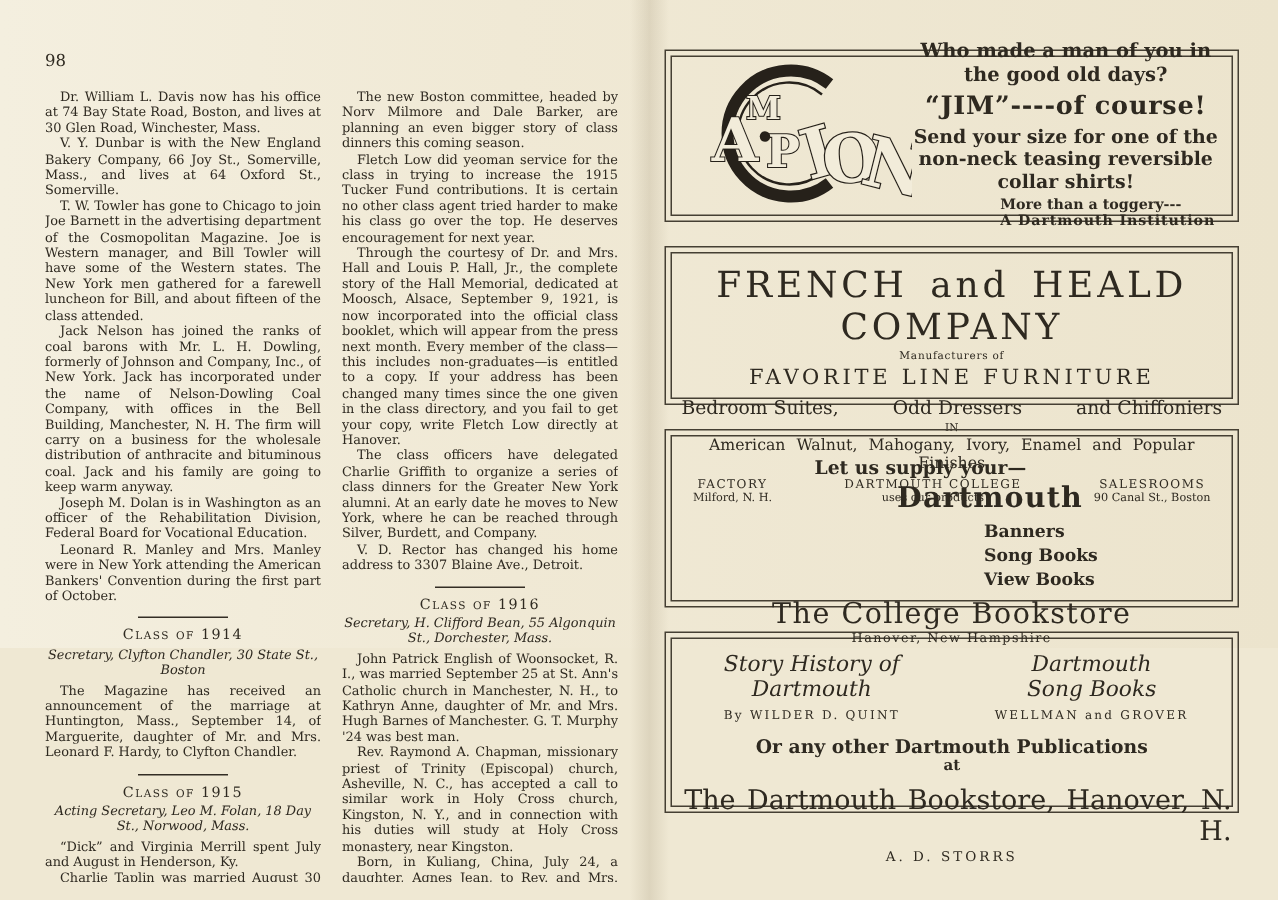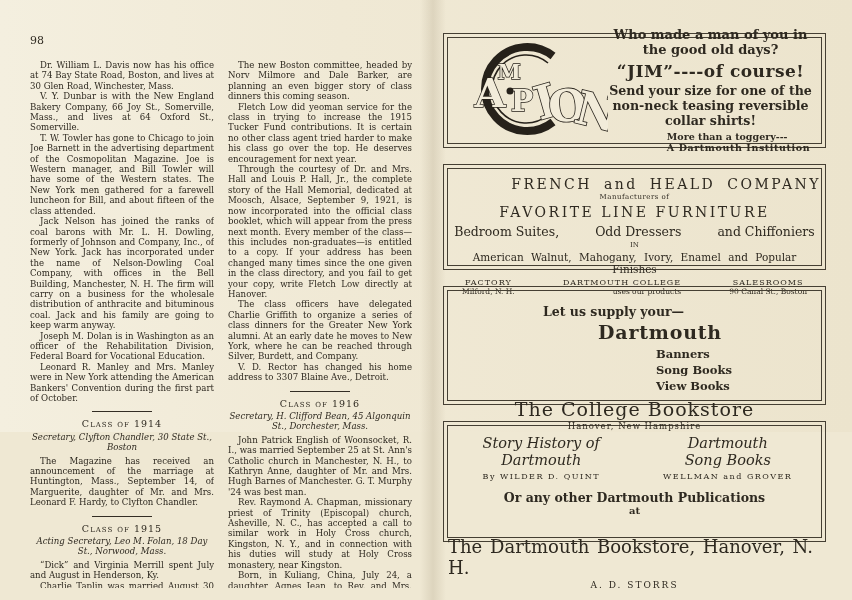--- a/index.html
+++ b/index.html
@@ -40,50 +40,50 @@
   .c-line1{font-size:13px;line-height:15.5px;}
   .c-jim{font-size:17px;margin:3px 0 2px 0;letter-spacing:0.5px;}
   .c-send{font-size:12.6px;line-height:15px;}
   .c-tagwrap{display:inline-block;text-align:left;margin-top:3px;transform:translateX(28px);}
   .c-tag1{font-size:9.5px;line-height:11px;}
   .c-tag2{font-size:9.5px;line-height:11px;letter-spacing:0.6px;}
 
   
   .ad-french{height:106px;box-sizing:border-box;}
   .ad-french .ad-inner{text-align:center;padding-top:7px;}
-  .f-title{font-size:14px;letter-spacing:2.5px;word-spacing:5px;text-align:right;}
+  .f-title{font-size:24px;letter-spacing:2.5px;word-spacing:5px;}
   .f-mfr{font-size:7px;letter-spacing:0.5px;margin-top:1px;}
   .f-line2{font-size:14px;letter-spacing:2.5px;margin-top:3px;}
   .f-products{display:flex;justify-content:center;gap:36px;font-size:12.5px;margin-top:4px;}
   .f-in{font-size:7px;margin-top:2px;}
   .f-finishes{font-size:10.5px;word-spacing:4px;margin-top:2px;}
   .f-footer{display:flex;justify-content:space-between;padding:0 14px;margin-top:3px;}
   .f-cell{text-align:center;}
   .f-cell-top{font-size:8px;letter-spacing:1px;}
-  .f-cell-bot{font-size:7.5px;text-align:right;}
+  .f-cell-bot{font-size:7.5px;}
 
   
   .ad-bookstore{height:119px;box-sizing:border-box;}
   .ad-bookstore .ad-inner{position:relative;}
   .b-intro{font-weight:bold;font-size:12.5px;margin:13px 0 0 95px;}
   .b-brand{font-weight:bold;font-size:19px;letter-spacing:0.8px;margin:2px 0 0 150px;}
   .b-items{font-weight:bold;font-size:11.5px;line-height:16px;margin:3px 0 0 208px;}
   .b-name{text-align:center;font-size:19px;letter-spacing:1px;margin-top:4px;}
   .b-loc{text-align:center;font-size:8.5px;letter-spacing:1px;margin-top:1px;}
 
   
   .ad-dartmouth{height:121px;box-sizing:border-box;}
   .ad-dartmouth .ad-inner{padding-top:9px;}
   .pub-row{display:flex;}
   .pub{flex:1;text-align:center;}
   .pub-title{font-style:italic;font-size:14.5px;line-height:17px;}
   .pub-by{font-size:8px;letter-spacing:1.5px;margin-top:3px;}
   .d-any{text-align:center;font-weight:bold;font-size:12.5px;margin-top:9px;}
   .d-at{text-align:center;font-weight:bold;font-size:10px;}
-  .d-name{text-align:left;font-size:18px;word-spacing:2px;margin-top:20px;}
+  .d-name{text-align:right;font-size:18px;word-spacing:2px;margin-top:7px;}
   .d-prop{text-align:center;font-size:9px;letter-spacing:2px;margin-top:2px;}
 </style>
 </head>
 <body>
 
 <div class="spread">
   <div class="gutter"></div>
 
   <div class="left-page">
     <div class="lp-header">
@@ -113,21 +113,21 @@
 
       <div class="col">
         <p>The new Boston committee, headed by Norv Milmore and Dale Barker, are planning an even bigger story of class dinners this coming season.</p>
         <p>Fletch Low did yeoman service for the class in trying to increase the 1915 Tucker Fund contributions. It is certain no other class agent tried harder to make his class go over the top. He deserves encouragement for next year.</p>
         <p>Through the courtesy of Dr. and Mrs. Hall and Louis P. Hall, Jr., the complete story of the Hall Memorial, dedicated at Moosch, Alsace, September 9, 1921, is now incorporated into the official class booklet, which will appear from the press next month. Every member of the class—this includes non-graduates—is entitled to a copy. If your address has been changed many times since the one given in the class directory, and you fail to get your copy, write Fletch Low directly at Hanover.</p>
         <p>The class officers have delegated Charlie Griffith to organize a series of class dinners for the Greater New York alumni. At an early date he moves to New York, where he can be reached through Silver, Burdett, and Company.</p>
         <p>V. D. Rector has changed his home address to 3307 Blaine Ave., Detroit.</p>
 
         <div class="rule"></div>
         <div class="class-heading">Class of 1916</div>
-        <div class="secretary">Secretary, H. Clifford Bean, 45 Algonquin St., Dorchester, Mass.</div>
+        <div class="secretary">Secretary, H. Clifford Bean, 55 Algonquin St., Dorchester, Mass.</div>
         <p>John Patrick English of Woonsocket, R. I., was married September 25 at St. Ann's Catholic church in Manchester, N. H., to Kathryn Anne, daughter of Mr. and Mrs. Hugh Barnes of Manchester. G. T. Murphy '24 was best man.</p>
         <p>Rev. Raymond A. Chapman, missionary priest of Trinity (Episcopal) church, Asheville, N. C., has accepted a call to similar work in Holy Cross church, Kingston, N. Y., and in connection with his duties will study at Holy Cross monastery, near Kingston.</p>
         <p>Born, in Kuliang, China, July 24, a daughter, Agnes Jean, to Rev. and Mrs. Robert W. McClure.</p>
 
       </div>
     </div>
   </div>
 
   <div class="ads">
 

